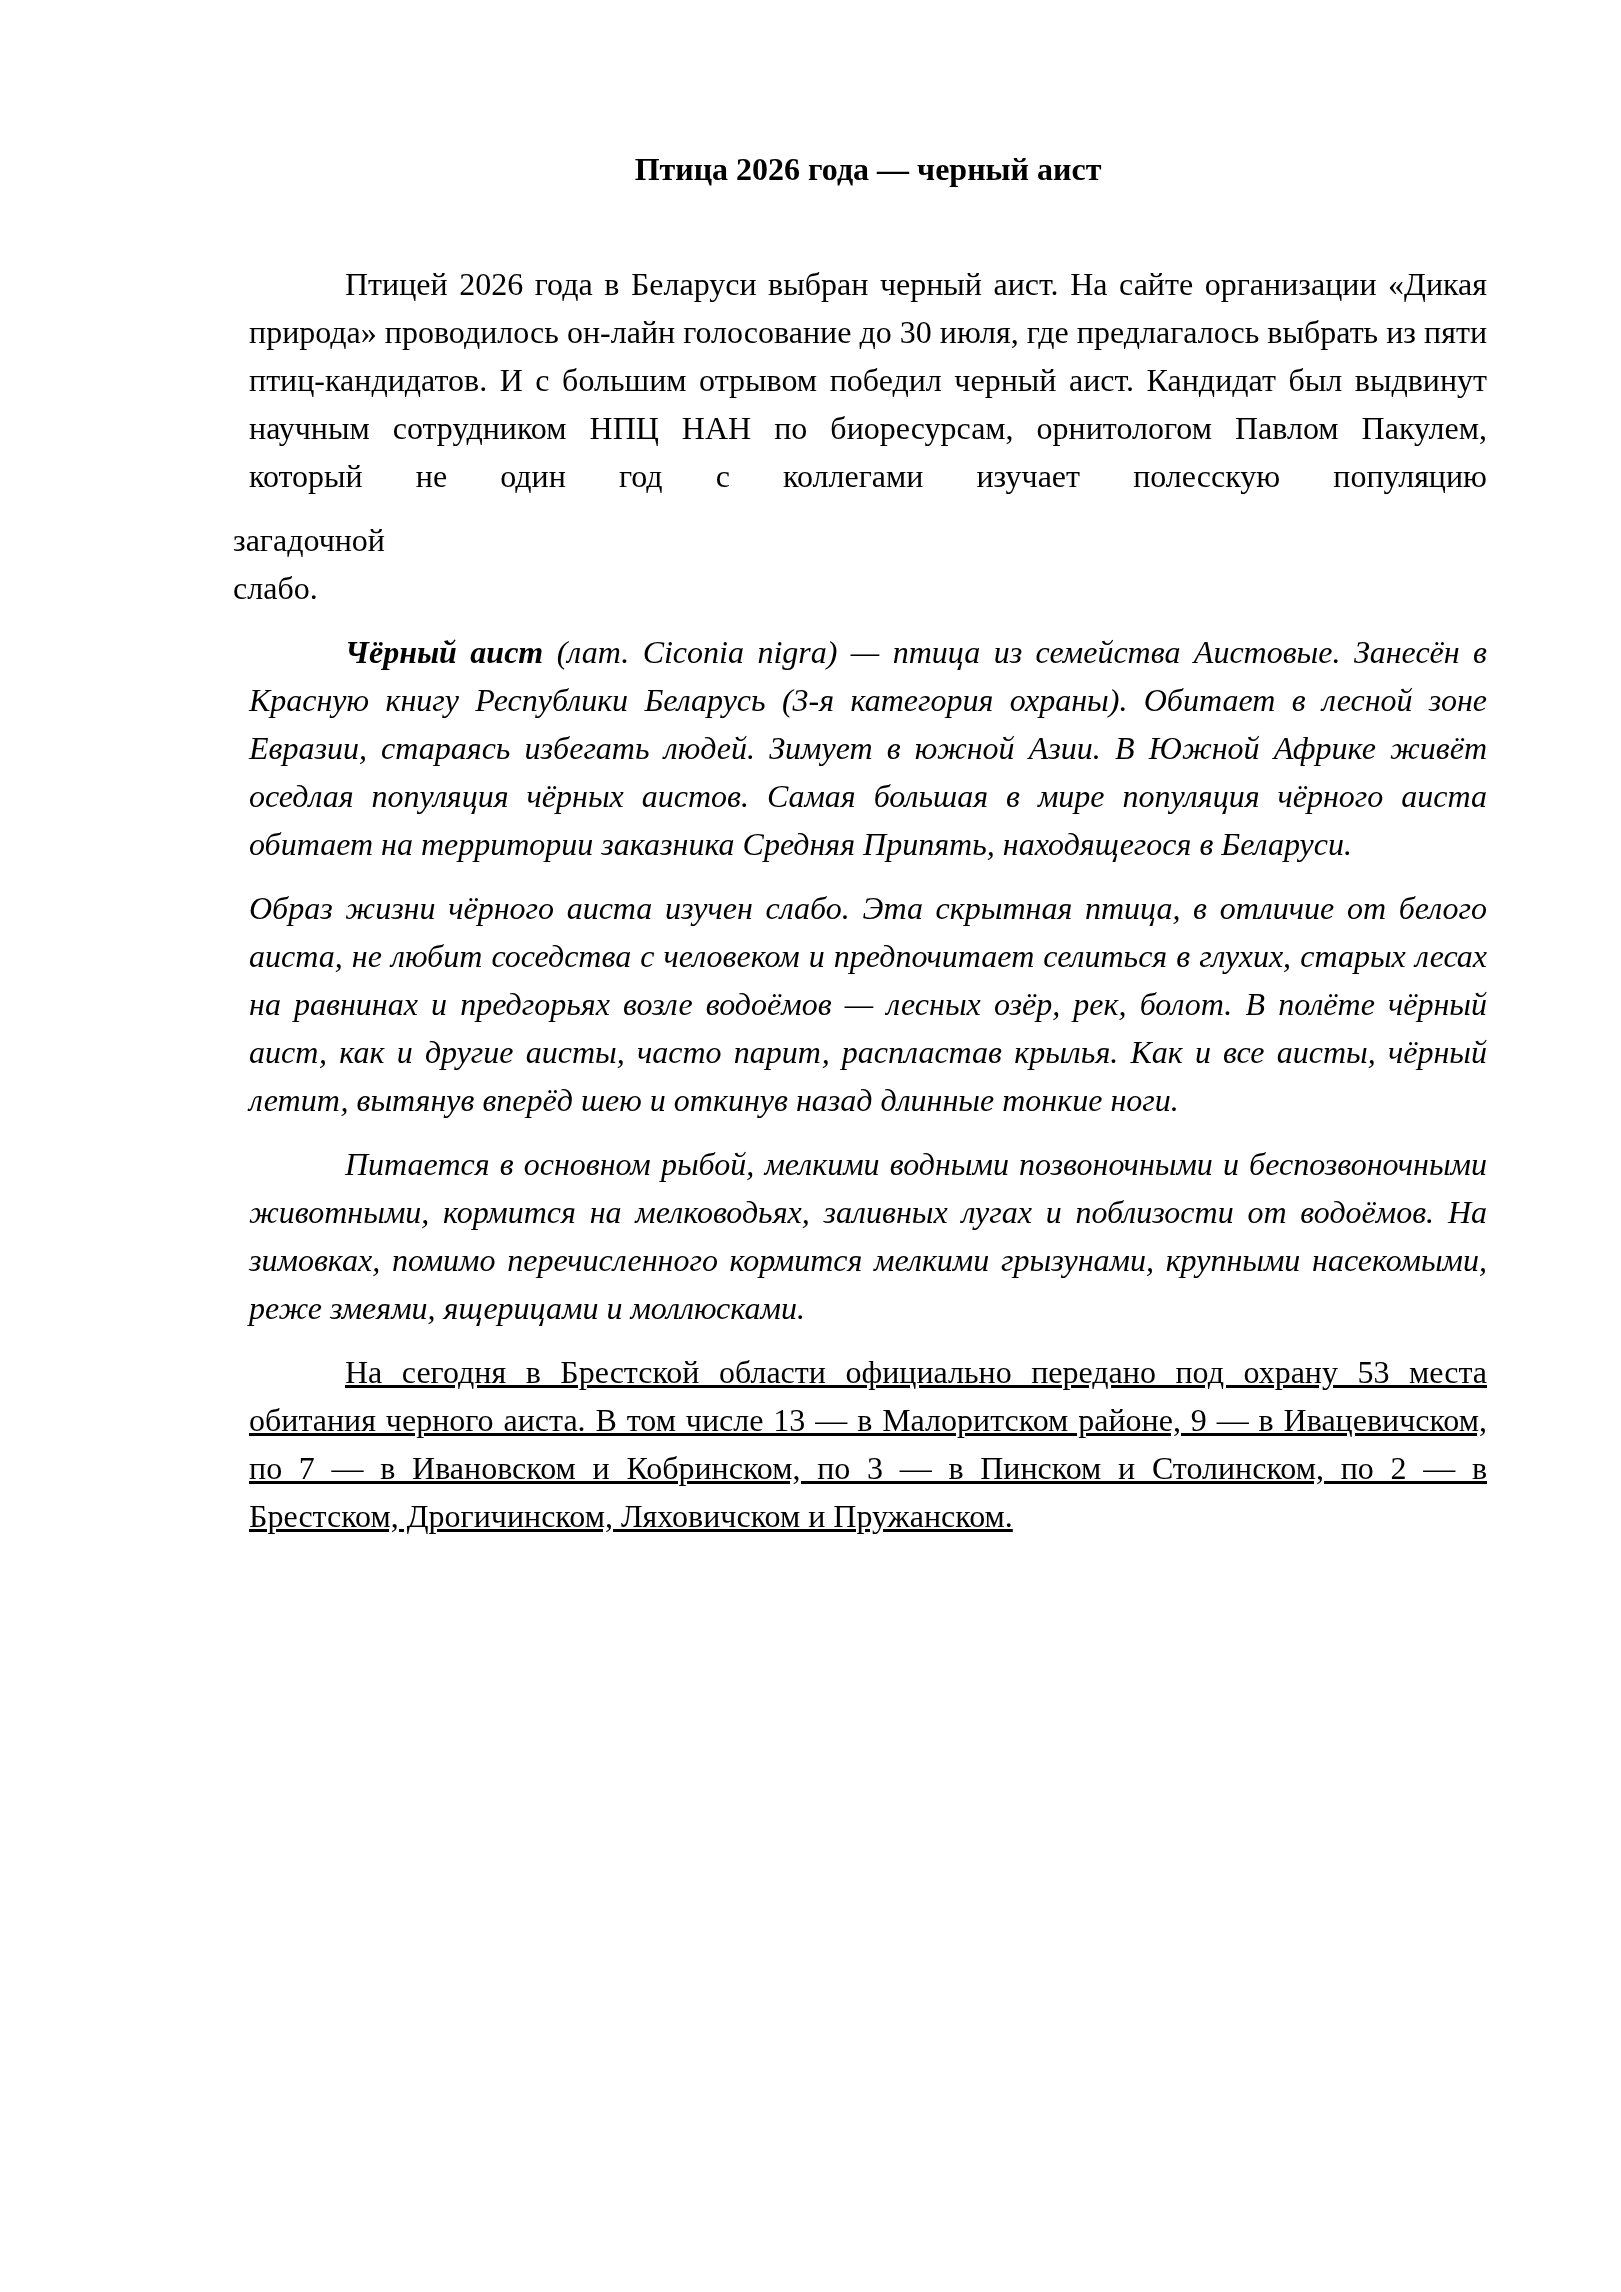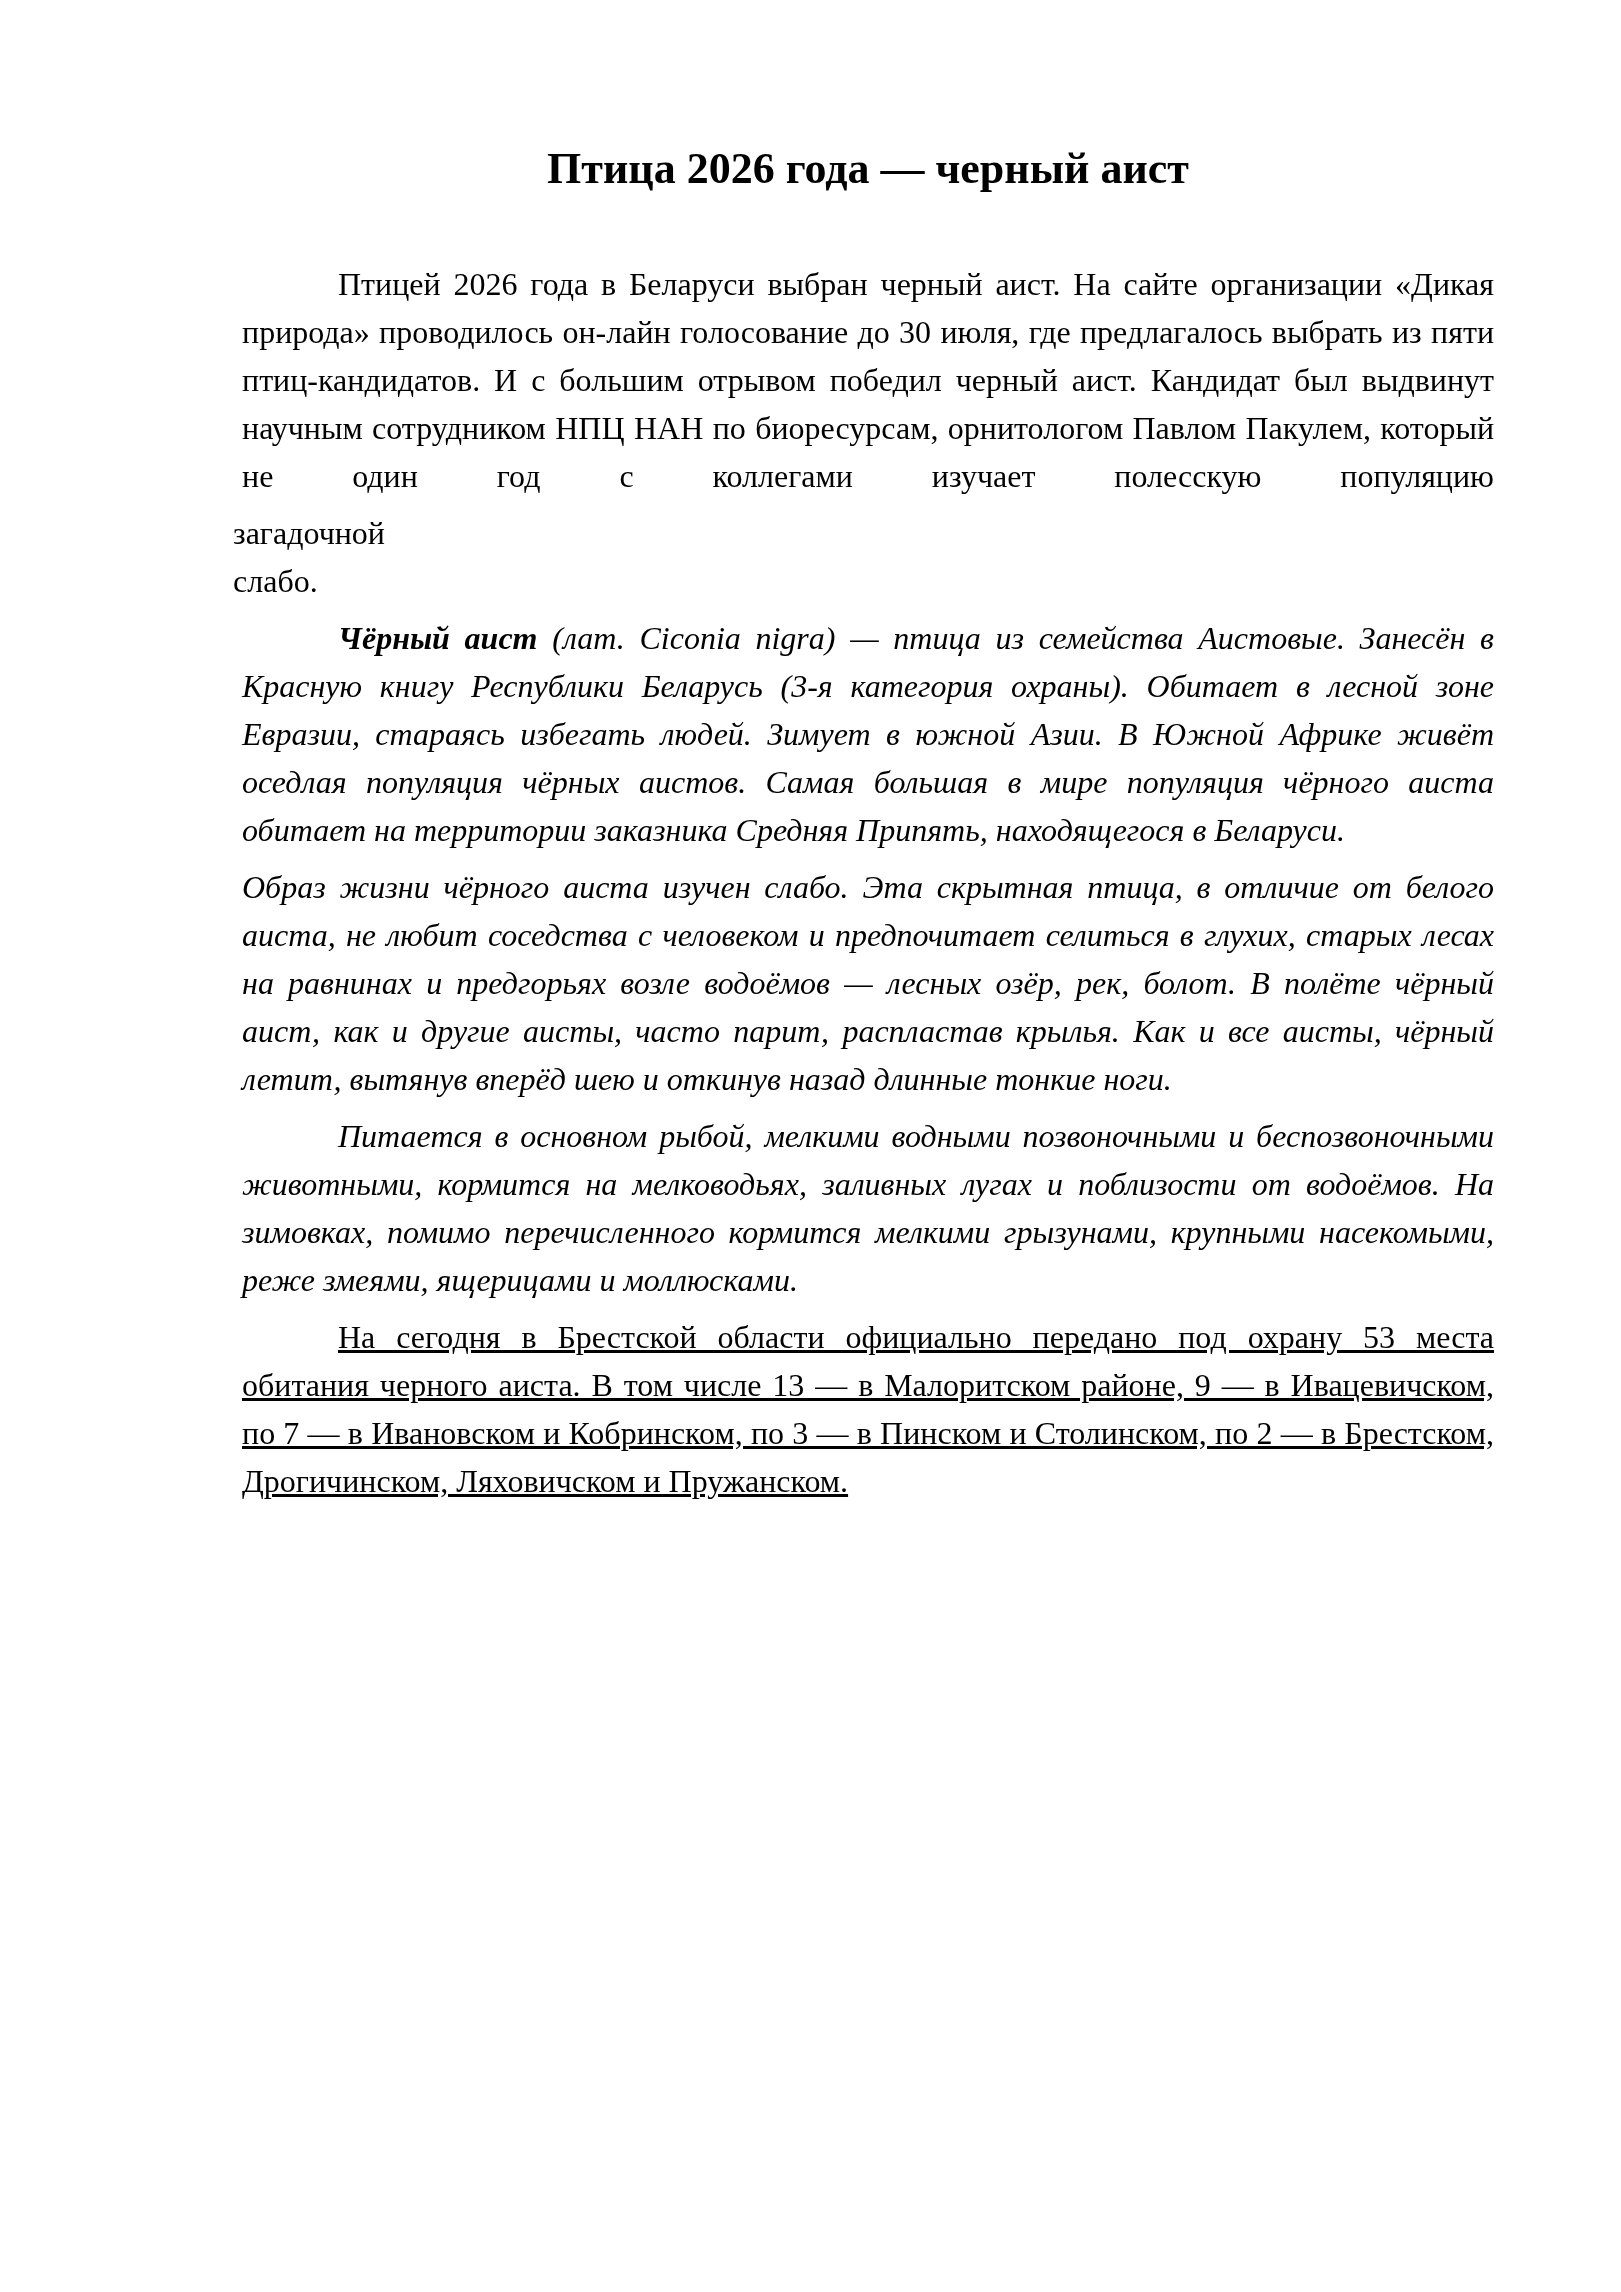--- a/index.html
+++ b/index.html
@@ -14,28 +14,28 @@
     box-sizing: border-box;
     background: #ffffff;
     color: #000000;
     font-family: "Liberation Serif", "DejaVu Serif", serif;
     font-size: 32px;
     line-height: 48px;
     padding: 145px 118px 98px 233px;
     overflow: hidden;
   }
   .doc-title {
-    font-size: 44px;
+    font-size: 32px;
     font-weight: bold;
     text-align: center;
     margin: 0 0 67px 0;
     line-height: 48px;
   }
   p.body-par {
-    margin: 9px;
+    margin: 16px;
     text-align: justify;
   }
   .indent { text-indent: 96px; }
   .justify-last { text-align-last: justify; }
   .italic { font-style: italic; }
   .bold-lead { font-weight: bold; }
   .gap-line {
     display: flex;
     justify-content: space-between;
     flex-direction: column;

